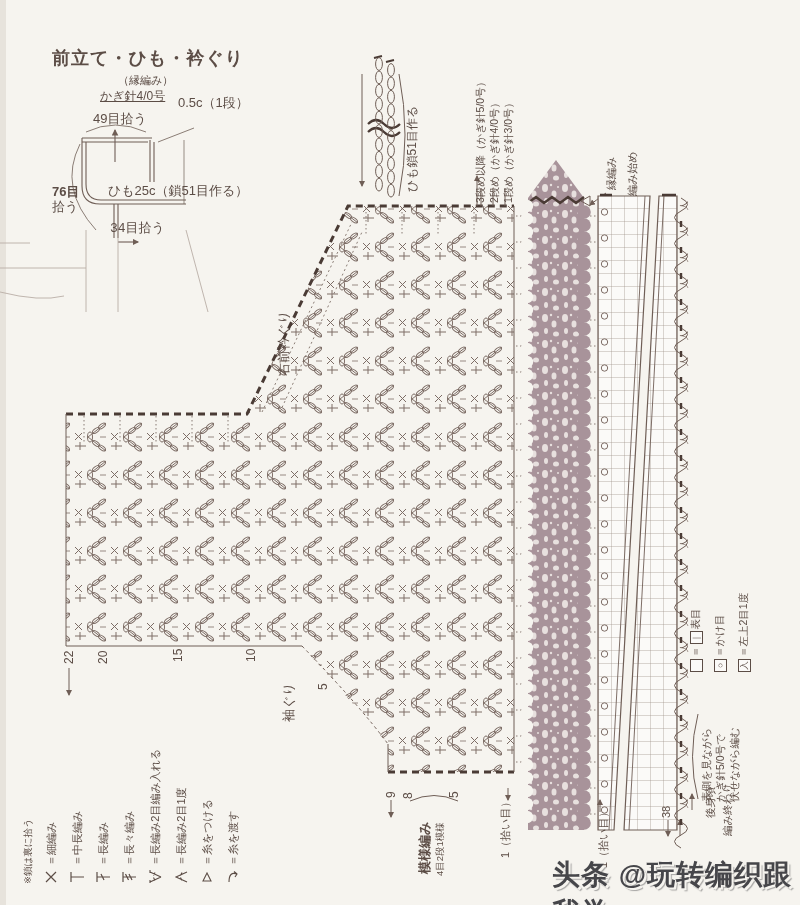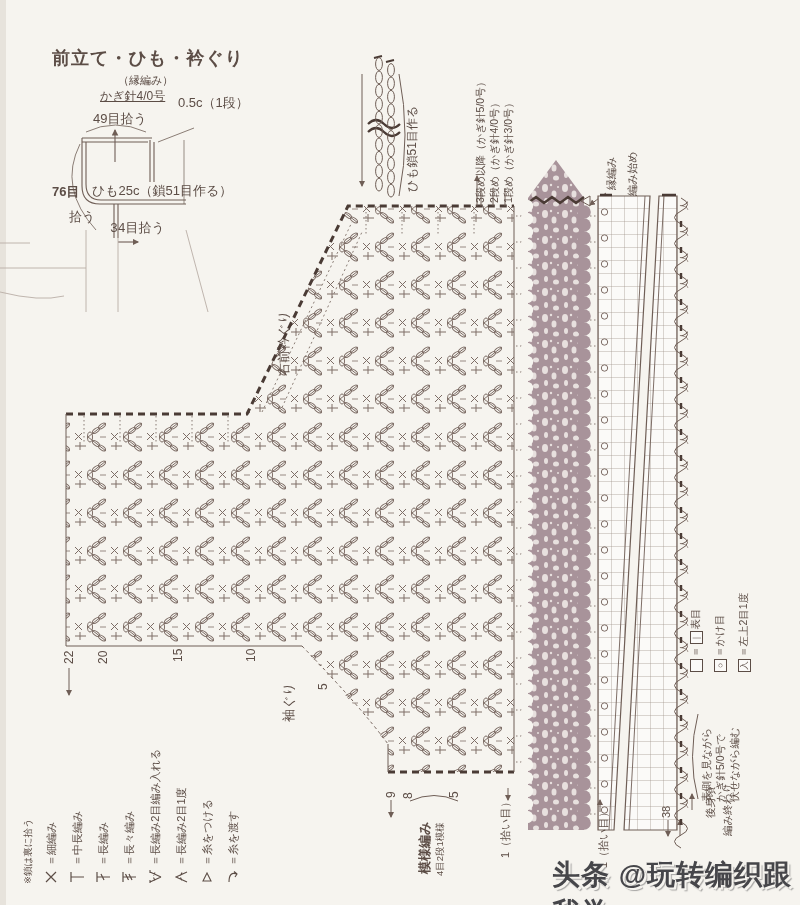--- a/index.html
+++ b/index.html
@@ -371,22 +371,22 @@
       <text x="684" y="811" font-size="9" fill="#6f5e56" transform="rotate(-90 684 808)" font-family="&quot;Liberation Sans&quot;,sans-serif">人</text>
       <line x1="681" y1="819" x2="681" y2="825" stroke="#4a3b35" stroke-width="2.4"></line>
     </svg>
 
   <div class="lbl t18" style="left:52px;top:46px;">前立て・ひも・衿ぐり</div>
   <div class="lbl t11" style="left:118px;top:73px;">（縁編み）</div>
   <div class="lbl t12" style="left:100px;top:88px;text-decoration:underline;">かぎ針4/0号</div>
   <div class="lbl t13" style="left:93px;top:110px;">49目拾う</div>
   <div class="lbl t13" style="left:162px;top:94px;margin-left:16px;">0.5c（1段）</div>
   <div class="lbl t13" style="left:52px;top:183px;font-weight:bold;">76目</div>
-  <div class="lbl t13" style="left:52px;top:208px;margin-left:17px;">拾う</div>
-  <div class="lbl t13" style="left:92px;top:182px;">ひも25c（鎖51目作る）</div>
+  <div class="lbl t13" style="left:52px;top:198px;">拾う</div>
+  <div class="lbl t13" style="left:108px;top:182px;">ひも25c（鎖51目作る）</div>
   <div class="lbl t13" style="left:110px;top:219px;font-family:Liberation Mono, monospace;">34目拾う</div>
 
   <div class="rot t12 nw" style="left:404px;top:192px;width:104px;height:14px;">ひも鎖51目作る</div>
 
   <div class="rot" style="left:474px;top:203px;width:120px;height:40px;">
     <div class="t10 nw">3段め以降（かぎ針5/0号）</div>
     <div class="t10 nw">2段め（かぎ針4/0号）</div>
     <div class="t10 nw">1段め（かぎ針3/0号）</div>
   </div>
 

